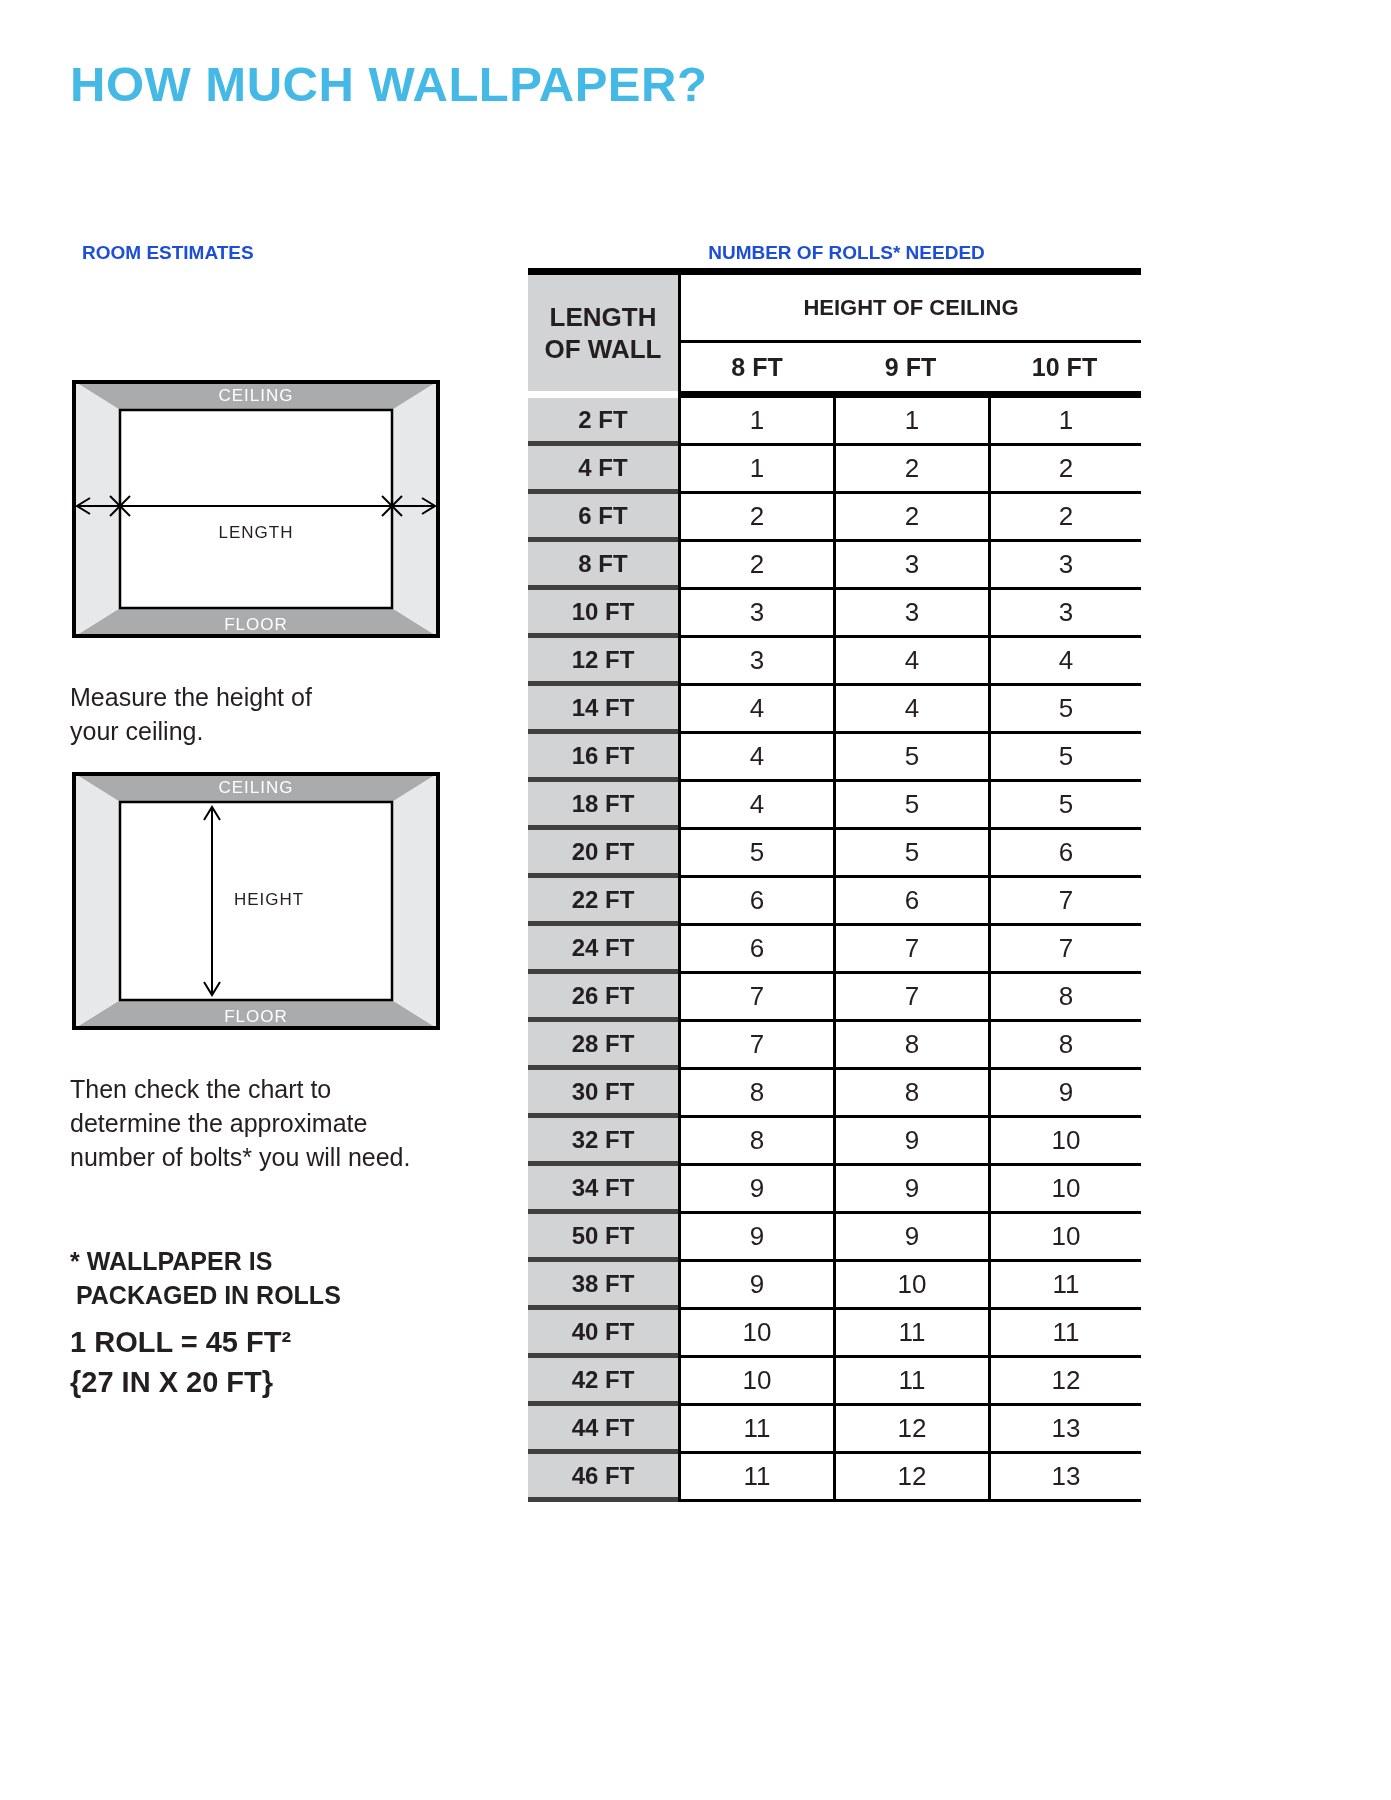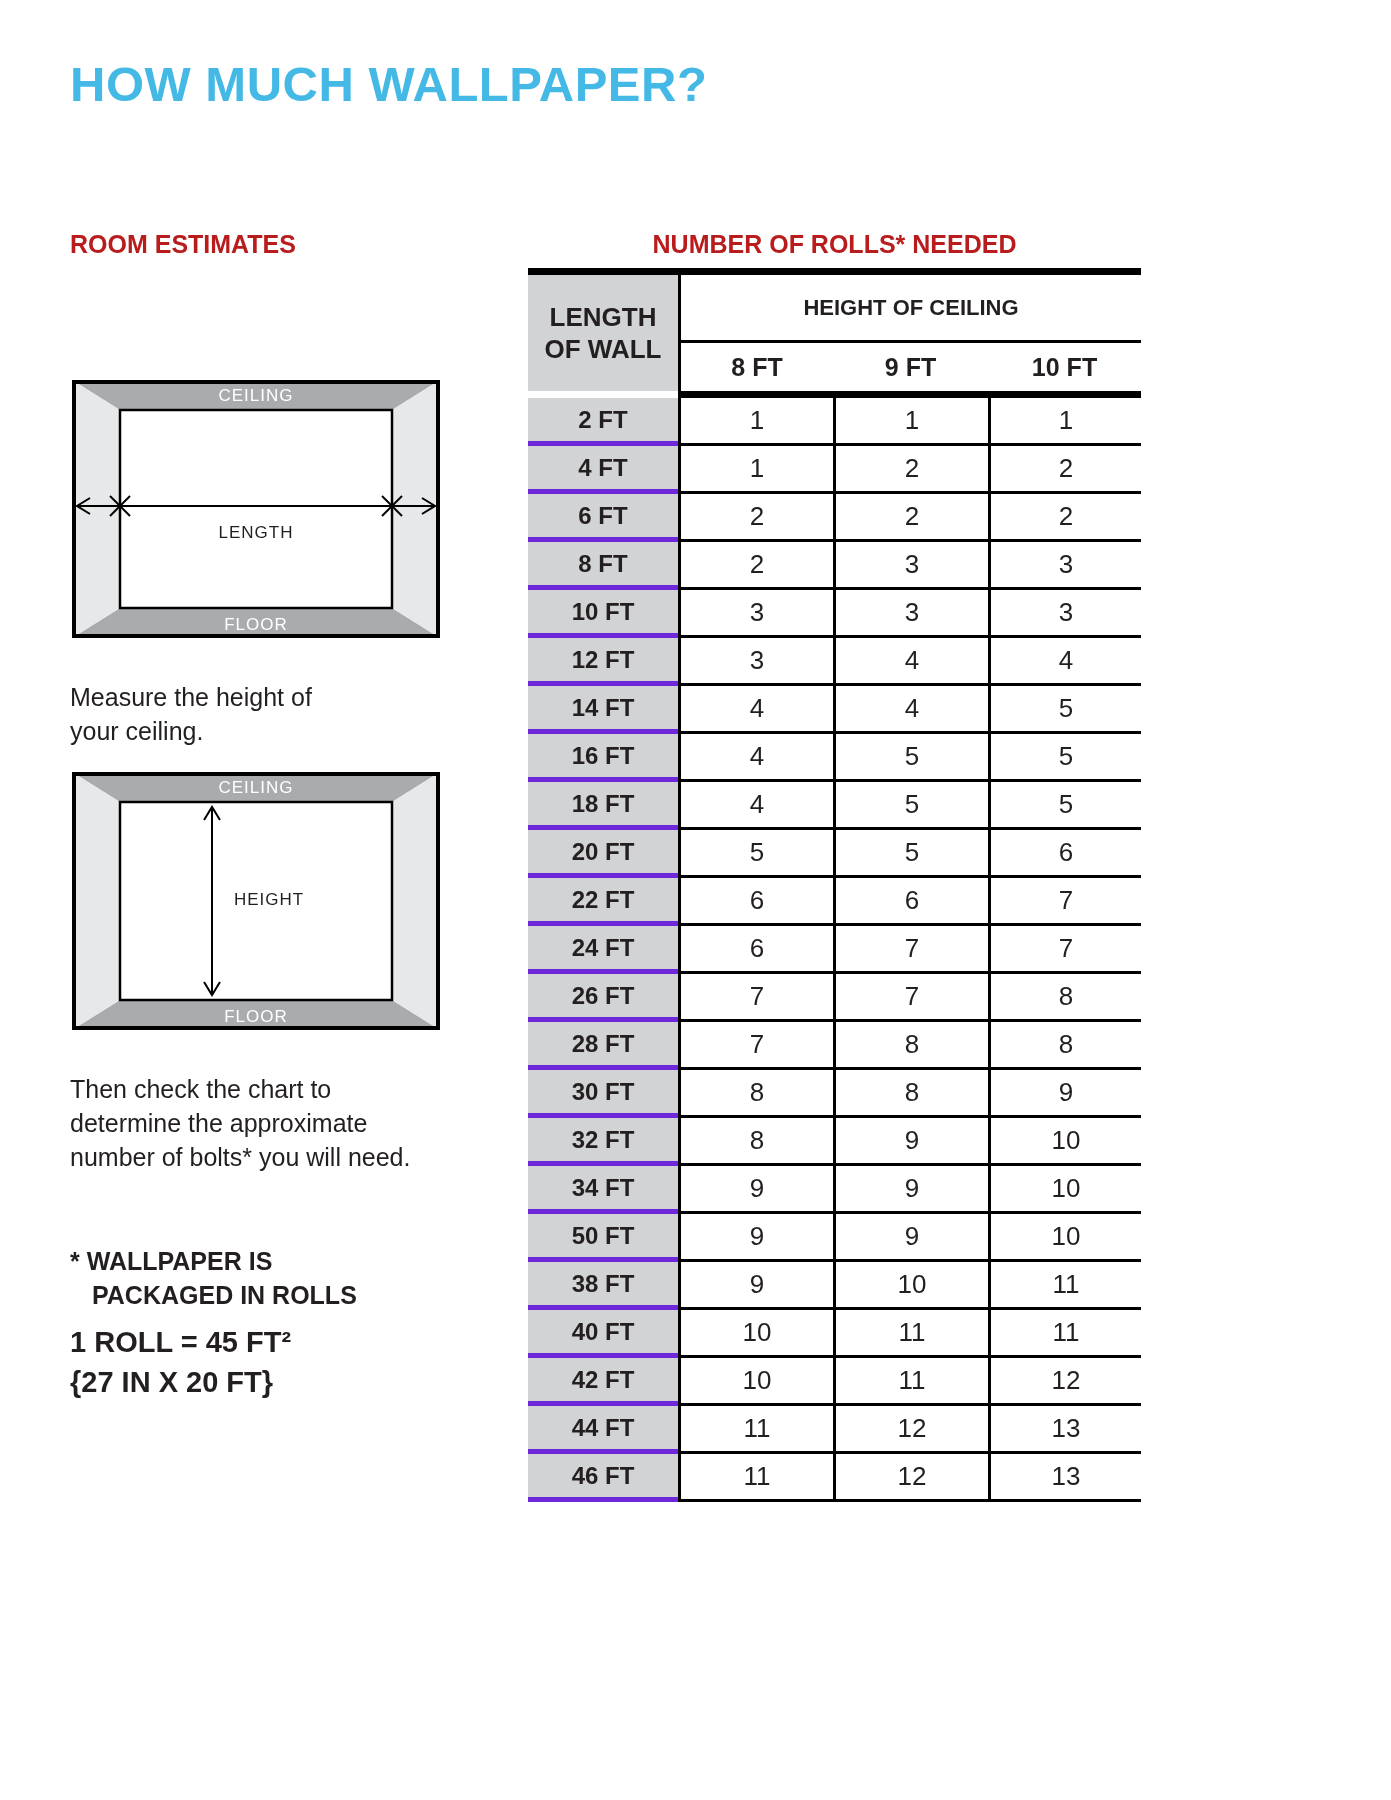--- a/index.html
+++ b/index.html
@@ -4,36 +4,36 @@
 <style>
   html, body { margin: 0; padding: 0; background: #ffffff; }
   .page {
     position: relative; width: 1149px; height: 1800px; background: #ffffff;
     font-family: "Liberation Sans", "DejaVu Sans", sans-serif; color: #231f20; overflow: hidden; border-radius: 12px;
   }
   .page-title {
     position: absolute; left: 70px; top: 56px; margin: 0;
     font-size: 49px; font-weight: bold; color: #45b9e6; letter-spacing: 0.5px;
   }
-  .section-heading { position: absolute; margin: 0; font-size: 25px; font-weight: bold; color: #b91c1c; }
+  .section-heading { position: absolute; margin: 12px; font-size: 19px; font-weight: bold; color: #1d4ed8; }
   #room-heading { left: 70px; top: 230px; }
   #table-heading { left: 528px; top: 230px; width: 613px; text-align: center; }
   .body-text { position: absolute; margin: 0; font-size: 25px; line-height: 34px; white-space: pre-line; }
   #para-length { left: 70px; top: 286px; }
   #para-height { left: 70px; top: 680px; }
   #para-chart  { left: 70px; top: 1072px; }
   .diagram { position: absolute; left: 72px; }
   #diagram-length { top: 380px; }
   #diagram-height { top: 772px; }
   svg text { font-family: "Liberation Sans", "DejaVu Sans", sans-serif; }
   .footnote {
     position: absolute; left: 70px; top: 1244px; margin: 0;
     font-size: 25px; font-weight: bold; line-height: 34px;
   }
-  .footnote .indent { margin-left: 22px; }
+  .footnote .indent { margin-left: 6px; }
   .roll-info {
     position: absolute; left: 70px; top: 1322px; margin: 0;
     font-size: 29px; font-weight: bold; line-height: 40px;
   }
   
   .rolls-table {
     position: absolute; left: 528px; top: 268px;
     border-collapse: separate; border-spacing: 0; table-layout: fixed; width: 613px;
     border-top: 7px solid #000;
   }
@@ -46,21 +46,21 @@
     border-left: 3px solid #000; border-bottom: 3px solid #000; background: #fff;
     font-weight: bold; font-size: 22px; text-align: center; vertical-align: middle; height: 68px;
   }
   .sub-cell {
     border-bottom: 7px solid #000; background: #fff;
     font-weight: bold; font-size: 25px; text-align: center; vertical-align: middle; height: 55px;
   }
   .sub-cell.first { border-left: 3px solid #000; }
   .label-cell {
     background: #d2d3d5; font-weight: bold; font-size: 24px; text-align: center;
-    vertical-align: middle; border-bottom: 5px solid #6d28d9; height: 48px;
+    vertical-align: middle; border-bottom: 5px solid #404040; height: 48px;
   }
   .value-cell {
     border-left: 3px solid #000; border-bottom: 3px solid #000; background: #fff;
     font-size: 26px; text-align: center; vertical-align: middle; height: 48px;
   }
 </style>
 </head>
 <body>
 
 <div class="page">

